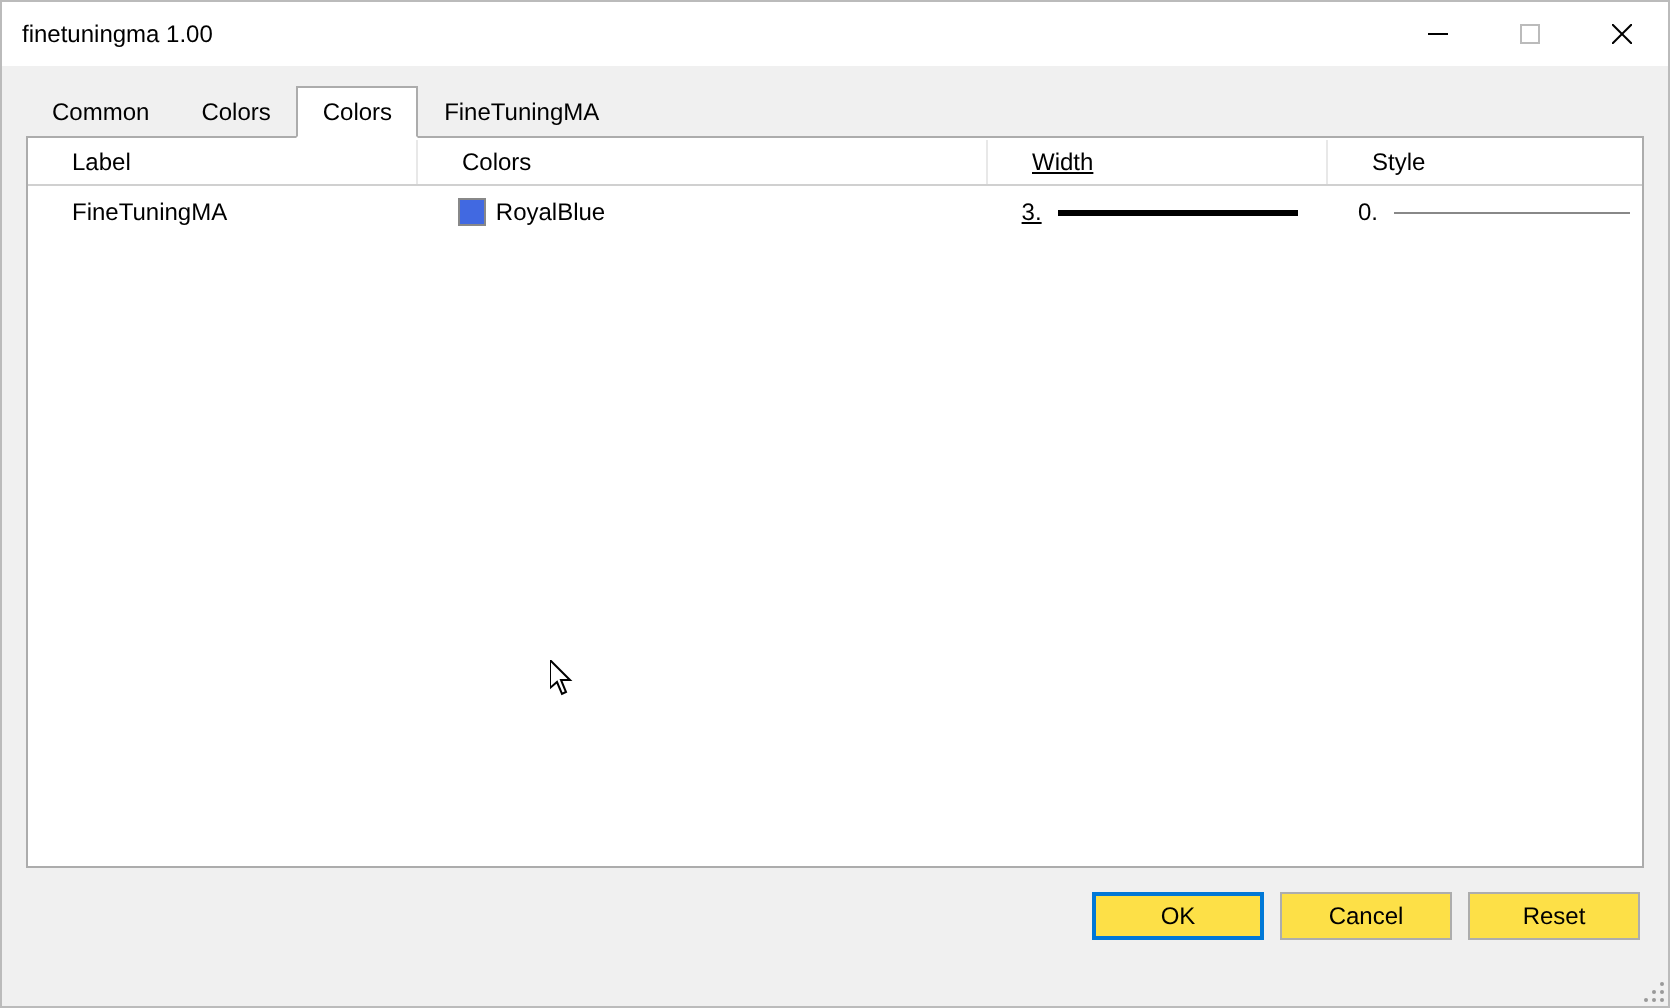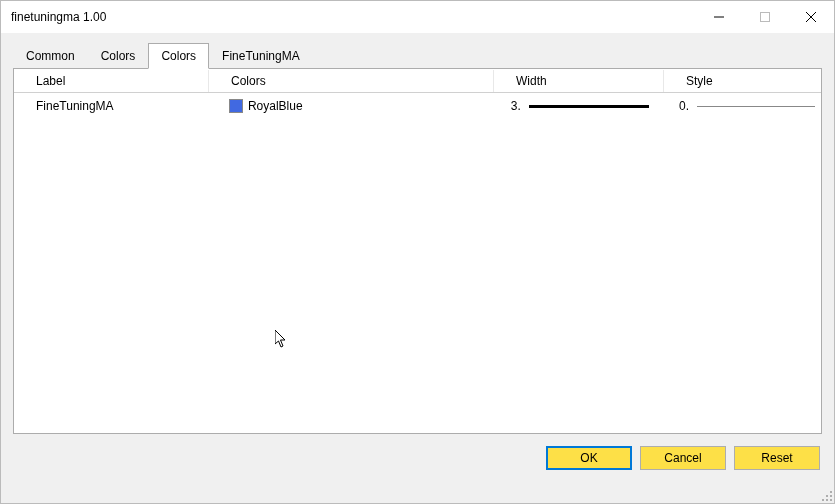--- a/index.html
+++ b/index.html
@@ -83,21 +83,21 @@
     }
     .col {
       padding: 4px 22px;
       font-size: 12px;
       color: #000;
       border-right: 1px solid #e8e8e8;
     }
     .col:last-child { border-right: none; }
     .col-label { width: 195px; }
     .col-color { width: 285px; }
-    .col-width { width: 170px; }
+    .col-width { width: 170px; text-decoration: underline; }
     .col-style { width: 148px; }
     .table-row {
       display: flex;
       height: 22px;
       align-items: flex-end;
       margin-left: 16px;
     }
     .cell {
       padding: 2px 6px;
       font-size: 12px;

